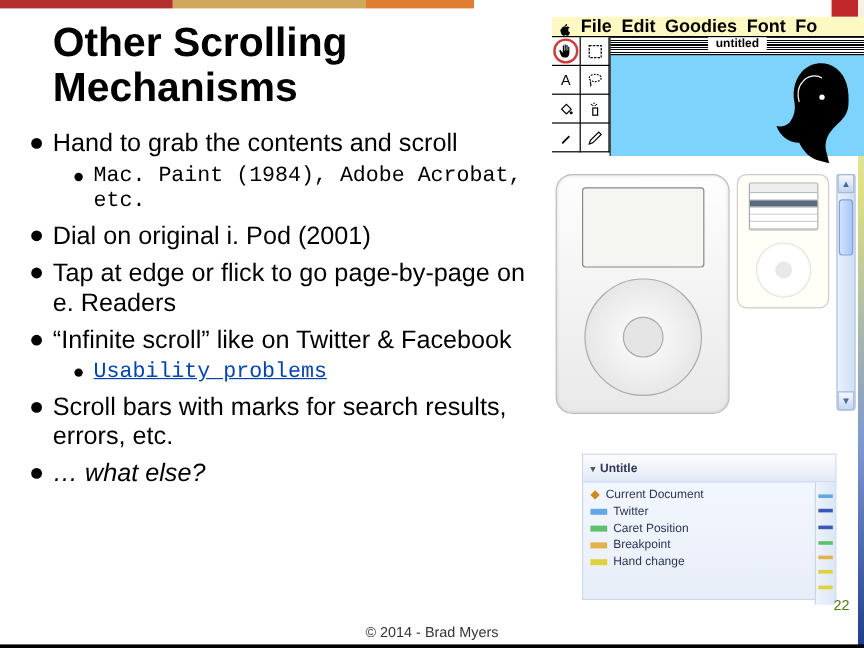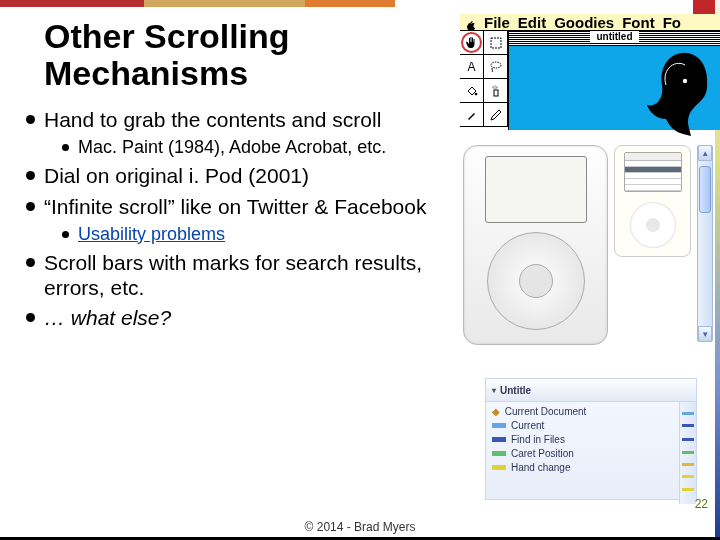--- a/index.html
+++ b/index.html
@@ -64,20 +64,21 @@
 ul.sub {
   list-style: none;
   padding: 0;
   margin: 4px 0 4px 16px;
   font-size: 18px;
 }
 ul.sub > li {
   position: relative;
   padding-left: 18px;
   margin-bottom: 2px;
+  font-family: Liberation Mono, monospace;
 }
 ul.sub > li::before {
   content: "";
   position: absolute;
   left: 2px;
   top: 7px;
   width: 7px;
   height: 7px;
   border-radius: 50%;
   background: #000;
@@ -137,21 +138,21 @@
 .macpaint .tool.selected::after {
   content:"";
   position:absolute;
   inset:1px;
   border: 2px solid #d23a3a;
   border-radius: 50%;
 }
 .macpaint .canvas {
   flex:1;
   position:relative;
-  background:#0ea5e9;
+  background:#7dd3fc;
 }
 .macpaint .canvas .titlebar {
   height:14px;
   background: repeating-linear-gradient(#000 0 1px, #fff 1px 2px);
   border-bottom:1px solid #000;
   text-align:center;
   font-size:10px;
   font-weight:bold;
   color:#000;
 }
@@ -333,20 +334,23 @@
   <li>
     <span>Hand to grab the contents and scroll</span>
     <ul class="sub">
       <li>
         <span>Mac. Paint (1984), Adobe Acrobat, etc.</span>
       </li>
     </ul>
   </li>
   <li>
     <span>Dial on original i. Pod (2001)</span>
+  </li>
+  <li>
+    <span>Tap at edge or flick to go page-by-page on e. Readers</span>
   </li>
   <li>
     <span>“Infinite scroll” like on Twitter &amp; Facebook</span>
     <ul class="sub">
       <li>
         <a href="#" class="link">Usability problems</a>
       </li>
     </ul>
   </li>
   <li>
@@ -462,29 +466,29 @@
     <span>Untitle</span>
   </div>
   <div class="content">
     <div class="legend">
       <div class="item">
         <span style="color:#cc8a1f">◆</span>
         <span>Current Document</span>
       </div>
       <div class="item">
         <span class="sw" style="background:#63a7e6"></span>
-        <span>Current</span>
-      </div>
-      <div class="item">
-        <span class="sw" style="background:#3b57b5"></span>
-        <span>Find in Files</span>
+        <span>Twitter</span>
       </div>
       <div class="item">
         <span class="sw" style="background:#5cc16a"></span>
         <span>Caret Position</span>
+      </div>
+      <div class="item">
+        <span class="sw" style="background:#e4b24a"></span>
+        <span>Breakpoint</span>
       </div>
       <div class="item">
         <span class="sw" style="background:#e2d23a"></span>
         <span>Hand change</span>
       </div>
     </div>
     <div class="markbar">
       <div class="mk" style="top:10%;background:#63a7e6"></div>
       <div class="mk" style="top:22%;background:#3b57b5"></div>
       <div class="mk" style="top:35%;background:#3b57b5"></div>

